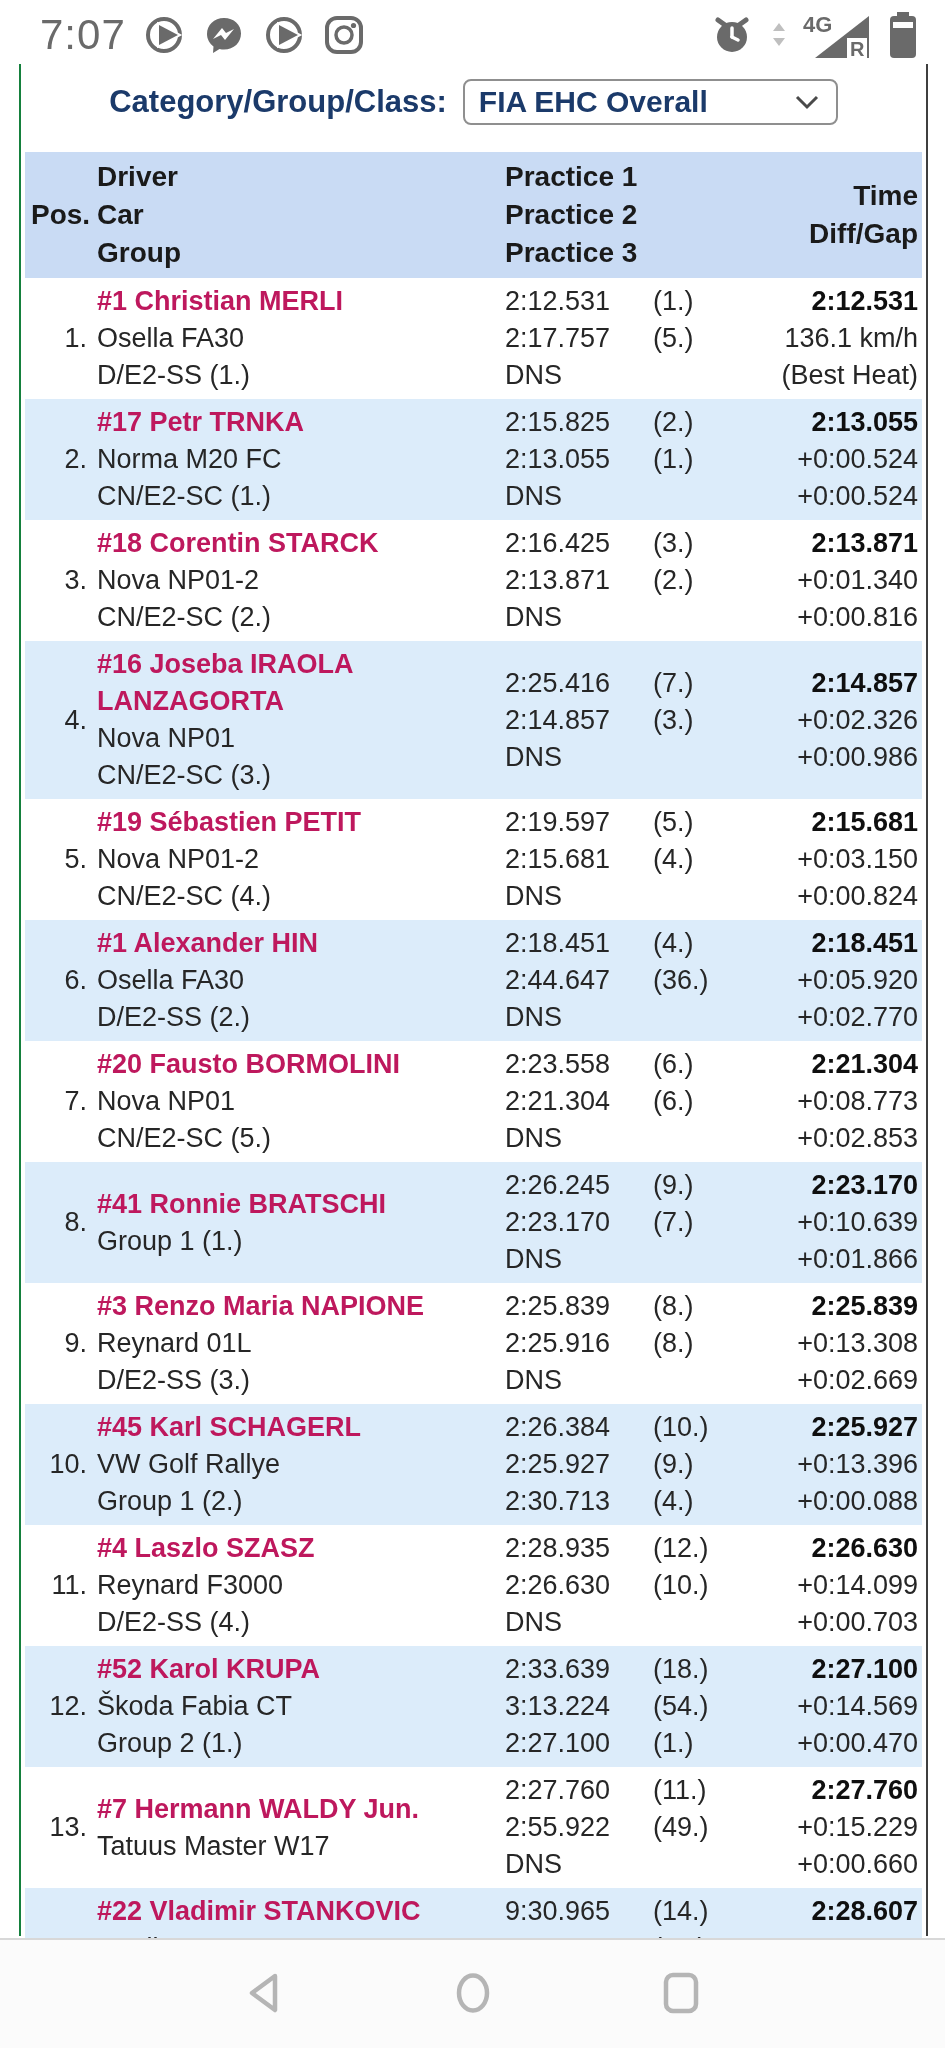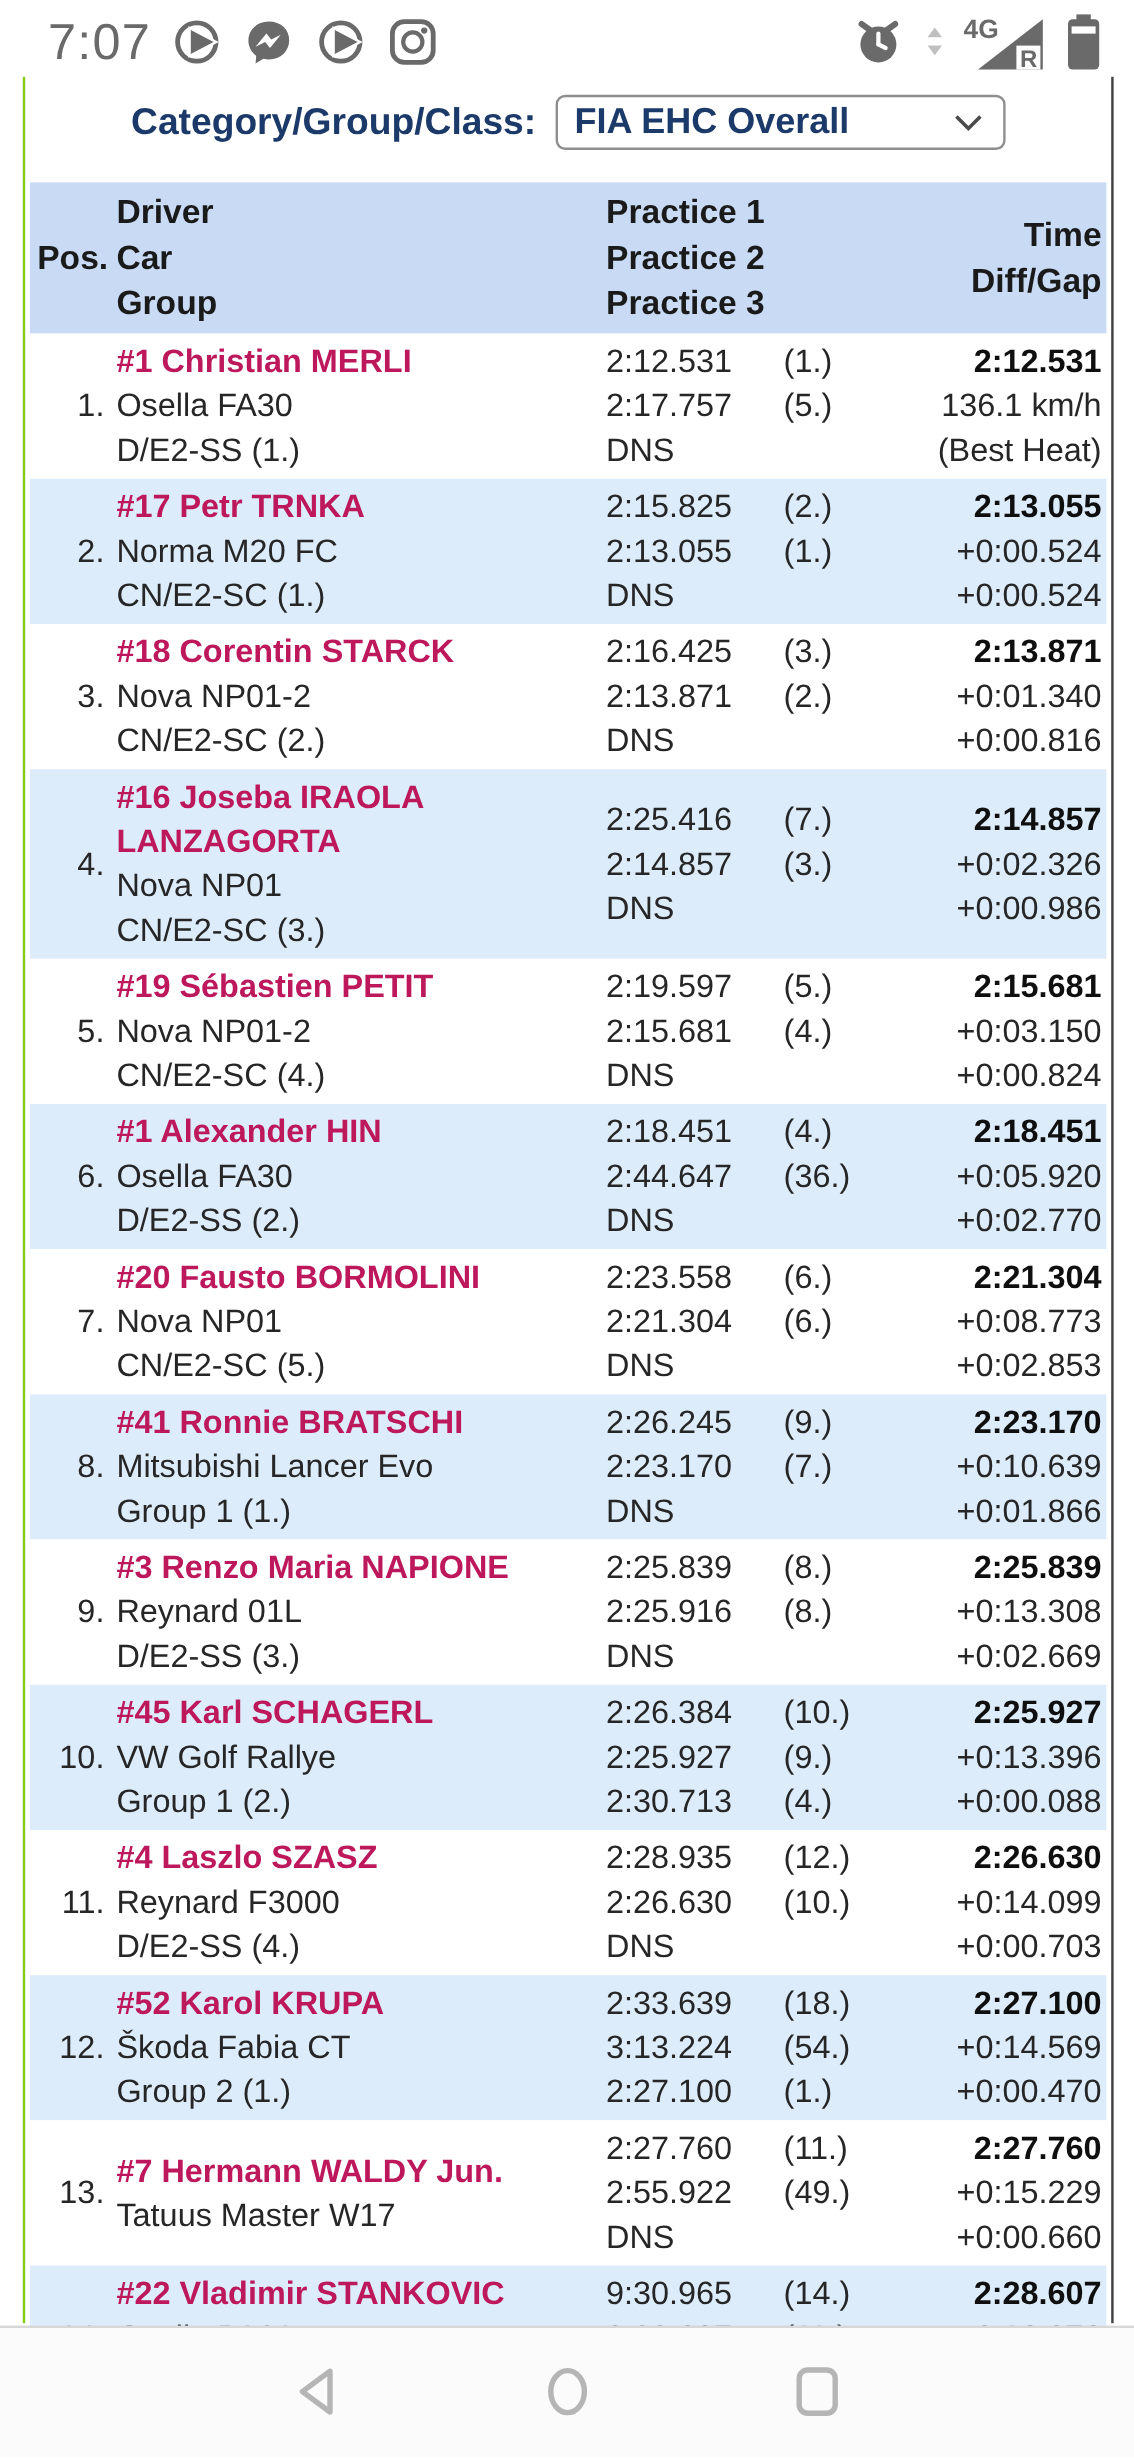--- a/index.html
+++ b/index.html
@@ -16,21 +16,21 @@
     padding:8px 26px 0 40px; color:#6a6a6a;
   }
   .status-left { display:flex; align-items:center; gap:16px; }
   .status-time { font-size:42px; color:#6a6a6a; letter-spacing:1px; }
   .status-right { display:flex; align-items:center; gap:14px; }
   .sicon { display:block; }
 
   
   .page {
     position:absolute; top:64px; left:19px; right:17px; height:1872px;
-    border-left:2px solid #84cc16; border-right:2px solid #3f3f3f;
+    border-left:2px solid #15803d; border-right:2px solid #3f3f3f;
     background:#ffffff;
   }
 
   
   .category-row {
     display:flex; align-items:center; justify-content:center; gap:16px;
     margin-top:12px; height:52px;
   }
   .category-label { font-size:31px; font-weight:bold; color:#1b3a6a; }
   .category-select {
@@ -349,21 +349,20 @@
         <div class="t-main">2:21.304</div>
         <div>+0:08.773</div>
         <div>+0:02.853</div>
       </div>
     </div>
 
     <div class="row alt">
       <div class="c-pos">8.</div>
       <div class="c-driver">
         <div class="drv-name">#41 Ronnie BRATSCHI</div>
-        <div>Mitsubishi Lancer Evo</div>
         <div>Group 1 (1.)</div>
       </div>
       <div class="c-prac">
         <div class="p-line">
           <span class="p-time">2:26.245</span>
           <span>(9.)</span>
         </div>
         <div class="p-line">
           <span class="p-time">2:23.170</span>
           <span>(7.)</span>

